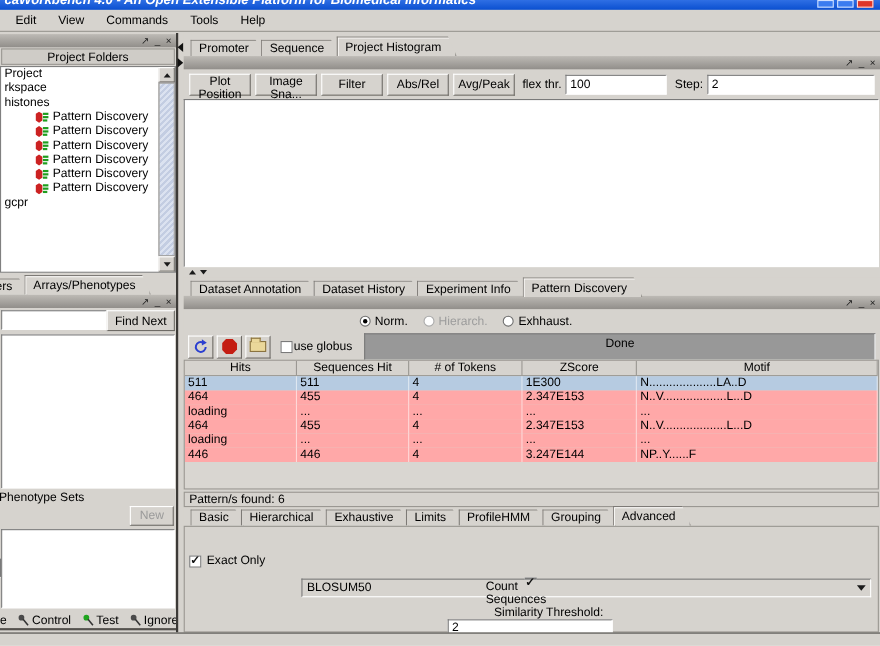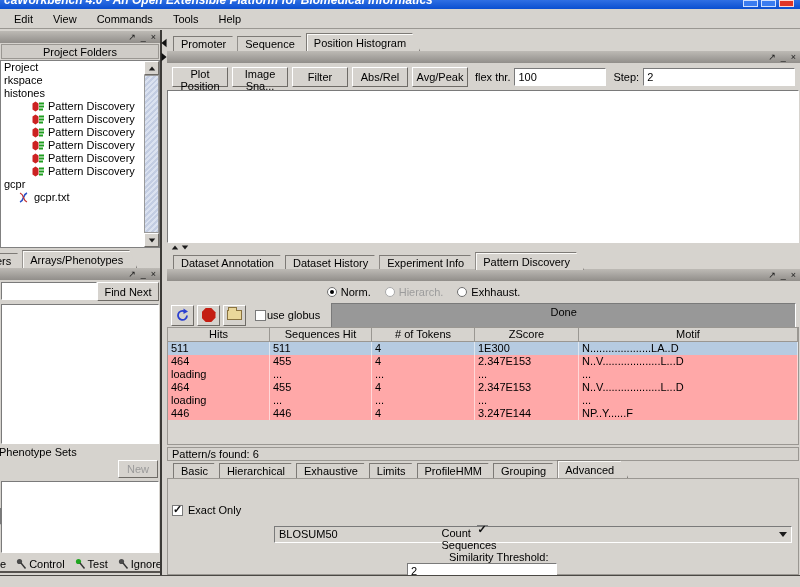--- a/index.html
+++ b/index.html
@@ -287,28 +287,20 @@
                 <rect x="7" y="7.5" width="4" height="2" fill="#1e9e1e"></rect>
               </svg></span>
             <span class="ti-label">Pattern Discovery</span>
           </div>
 
           <div class="tree-item plain ind0">
 
             <span class="ti-label">gcpr</span>
           </div>
 
-          <div class="tree-item dna ind1">
-            <span class="ticon dna-i"><svg width="12" height="11" viewBox="0 0 12 11">
-                <path d="M2 10 C7 8 4 3 9 1" stroke="#2b50c8" fill="none" stroke-width="1.6"></path>
-                <path d="M9 10 C4 8 7 3 2 1" stroke="#c03030" fill="none" stroke-width="1.1"></path>
-              </svg></span>
-
-            <span class="ti-label">gcpr.txt</span>
-          </div>
 
       </div>
       <div class="vscroll">
         <div class="vs-btn" style="top:0">
             <span class="tri-up"></span>
           </div>
         <div class="vs-track"></div>
         <div class="vs-btn" style="bottom:0">
             <span class="tri-down"></span>
           </div>
@@ -376,21 +368,21 @@
   <div class="vsplit">
     <span class="tri-left"></span>
     <span class="tri-right"></span>
   </div>
 
   <div class="right">
 
     <div class="tabbar view-tabs">
       <div class="tab"><span>Promoter</span></div>
         <div class="tab"><span>Sequence</span></div>
-        <div class="tab active"><span>Position Histogram</span></div>
+        <div class="tab active"><span>Project Histogram</span></div>
     </div>
 
     <div class="mh1 mini-header">
       <span class="mh-ic">↗</span>
       <span class="mh-ic">_</span>
       <span class="mh-ic">×</span>
     </div>
 
     <div class="toolbar">
       <span style="display:flex;gap:4px">

